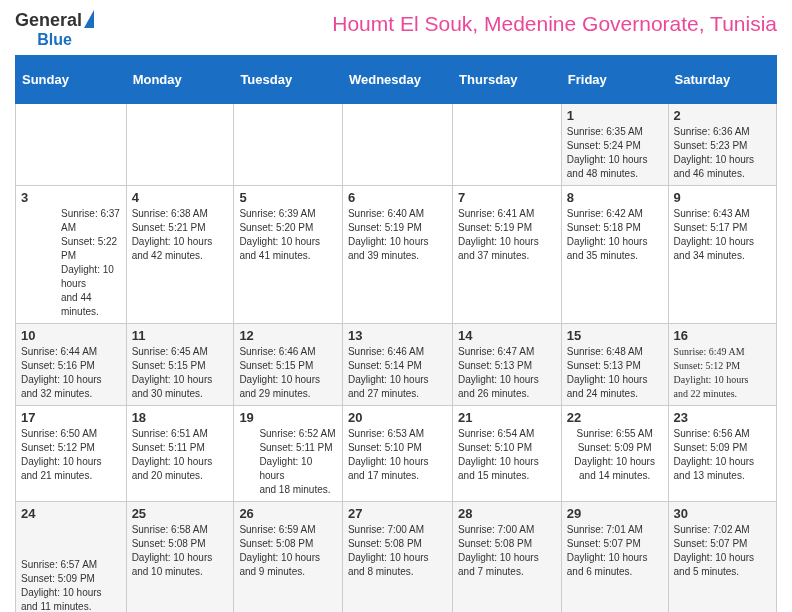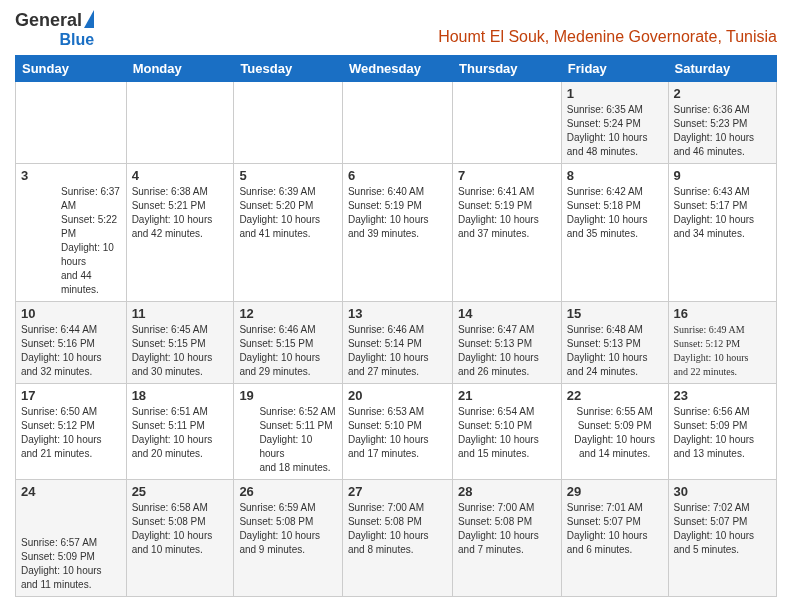--- a/index.html
+++ b/index.html
@@ -12,21 +12,21 @@
     }
     .header {
       display: flex;
       align-items: flex-start;
       justify-content: space-between;
       margin-bottom: 4px;
     }
     .logo {
       display: flex;
       flex-direction: column;
-      align-items: flex-end;
+      align-items: center;
     }
     .logo-text {
       display: flex;
       align-items: center;
       font-size: 18px;
       font-weight: bold;
       color: #333;
     }
     .logo-general { color: #333; font-weight: bold; }
     .logo-blue { color: #1a6fc4; font-weight: bold; }
@@ -41,34 +41,34 @@
     .title-section {
       text-align: right;
     }
     .month-title {
       font-size: 36px;
       font-weight: bold;
       color: #333;
       line-height: 1.1;
     }
     .subtitle {
-      font-size: 16px;
-      color: #c2410c;
-      margin-top: 18px;
+      font-size: 21px;
+      color: #ec4899;
+      margin-top: 2px;
     }
     .calendar {
       width: 100%;
       border-collapse: collapse;
       margin-top: 6px;
     }
     .calendar th {
       background: #1a6fc4;
       color: #fff;
       text-align: left;
-      padding: 5px 6px;
+      padding: 16px 6px;
       font-size: 13px;
       border: 1px solid #1a6fc4;
     }
     .calendar td {
       vertical-align: top;
       padding: 4px 5px;
       border: 1px solid #ccc;
       width: 113px;
       min-height: 80px;
       font-size: 10.5px;

